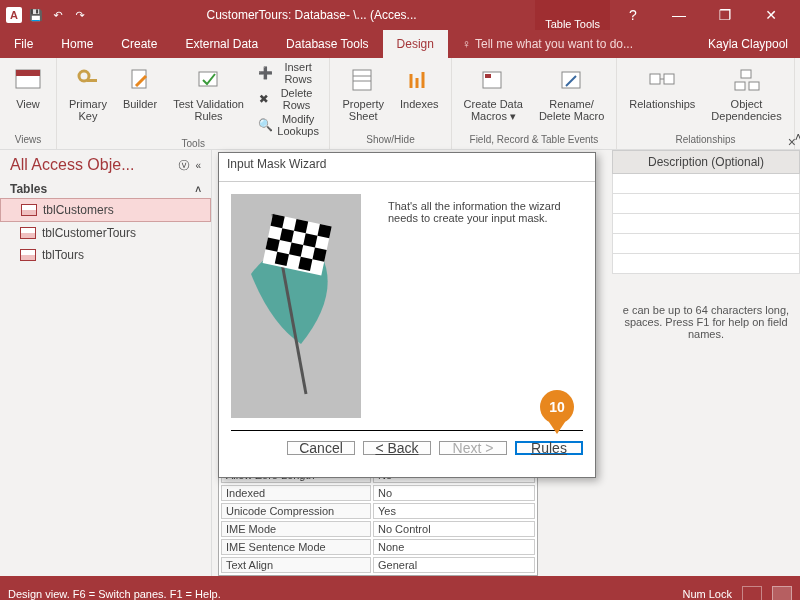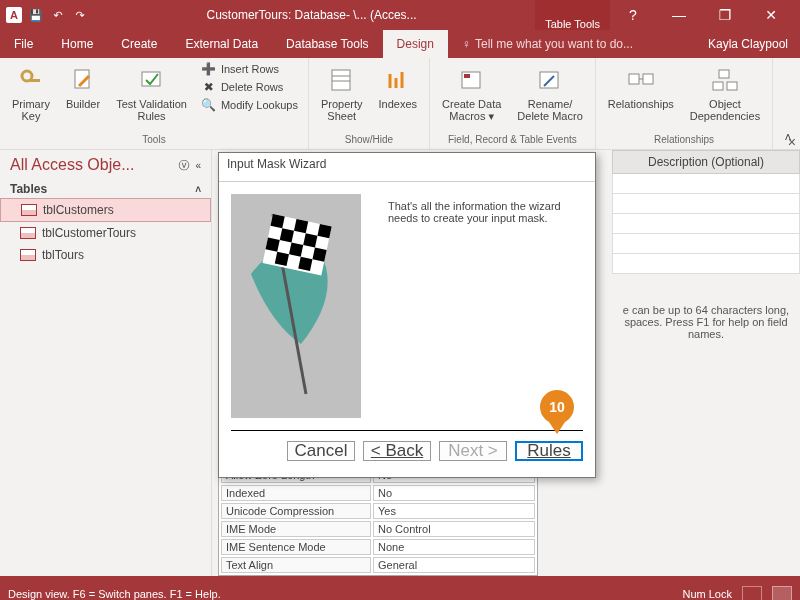--- a/index.html
+++ b/index.html
@@ -58,21 +58,21 @@
 .statusbar .sright { margin-left: auto; display: flex; align-items: center; gap: 10px; }
 .sicon { width: 20px; height: 16px; border: 1px solid rgba(255,255,255,0.4); cursor: pointer; }
 
 .wizard { position: absolute; left: 218px; top: 152px; width: 378px; height: 326px; background: #fff; border: 1px solid #777; box-shadow: 3px 3px 8px rgba(0,0,0,0.3); z-index: 50; }
 .wizard .wtitle { height: 29px; background: #fff; border-bottom: 1px solid #ccc; padding: 4px 8px; font-size: 12px; }
 .wizard .wbody { display: flex; padding: 12px; gap: 27px; height: 248px; }
 .wizard .wimg { width: 130px; height: 224px; background: #c0c0c0; position: relative; overflow: hidden; }
 .wizard .wtext { flex: 1; font-size: 11px; padding-top: 6px; }
 .wizard .wline { border-top: 1px solid #000; margin: 0 12px; }
 .wizard .wbuttons { display: flex; justify-content: flex-end; gap: 8px; padding: 10px 12px; }
-.wizard .wbtn { min-width: 68px; height: 20px; border: 1px solid #999; background: #fdfdfd; font-size: 17px; cursor: pointer; display: flex; align-items: center; justify-content: center; }
+.wizard .wbtn { min-width: 68px; height: 14px; border: 1px solid #999; background: #fdfdfd; font-size: 14px; cursor: pointer; display: flex; align-items: center; justify-content: center; }
 .wizard .wbtn.disabled { color: #aaa; cursor: default; }
 .wizard .wbtn.primary { border: 2px solid #0078d4; }
 
 .callout { position: absolute; left: 540px; top: 390px; z-index: 60; }
 .callout .bubble { width: 34px; height: 34px; background: #e8871e; border-radius: 50%; color: #fff; display: flex; align-items: center; justify-content: center; font-weight: 600; font-size: 14px; }
 .callout .tail { width: 0; height: 0; border-left: 8px solid transparent; border-right: 8px solid transparent; border-top: 12px solid #e8871e; margin: -2px auto 0; }
 
 svg { display: block; }
 </style>
 </head>
@@ -101,20 +101,34 @@
   <div class="mitem">Create</div>
   <div class="mitem">External Data</div>
   <div class="mitem">Database Tools</div>
   <div class="mitem active">Design</div>
   <div class="mitem tell" style="padding-right:2px">♀</div>
   <div class="mitem tell" style="padding-left:2px">Tell me what you want to do...</div>
   <div class="user">Kayla Claypool</div>
 </div>
 
 <div class="ribbon">
+  <div class="rgroup">
+    <div class="rbuttons">
+      <div class="rbtn">
+        <div class="ricon">
+            <svg width="28" height="28">
+              <rect x="2" y="4" width="24" height="18" fill="#fff" stroke="#888"></rect>
+              <rect x="2" y="4" width="24" height="6" fill="#a4373a"></rect>
+            </svg>
+          </div>
+        <div class="rtext">View</div>
+      </div>
+    </div>
+    <div class="rlabel">Views</div>
+  </div>
 
   <div class="rgroup">
     <div class="rbuttons">
       <div class="rbtn">
         <div class="ricon">
             <svg width="28" height="28">
               <circle cx="10" cy="10" r="5" fill="none" stroke="#c9a04a" stroke-width="3"></circle>
               <rect x="13" y="13" width="10" height="3" fill="#c9a04a"></rect>
             </svg>
           </div>

